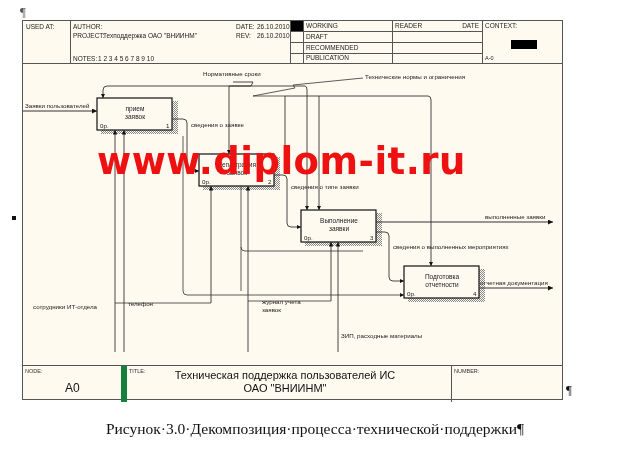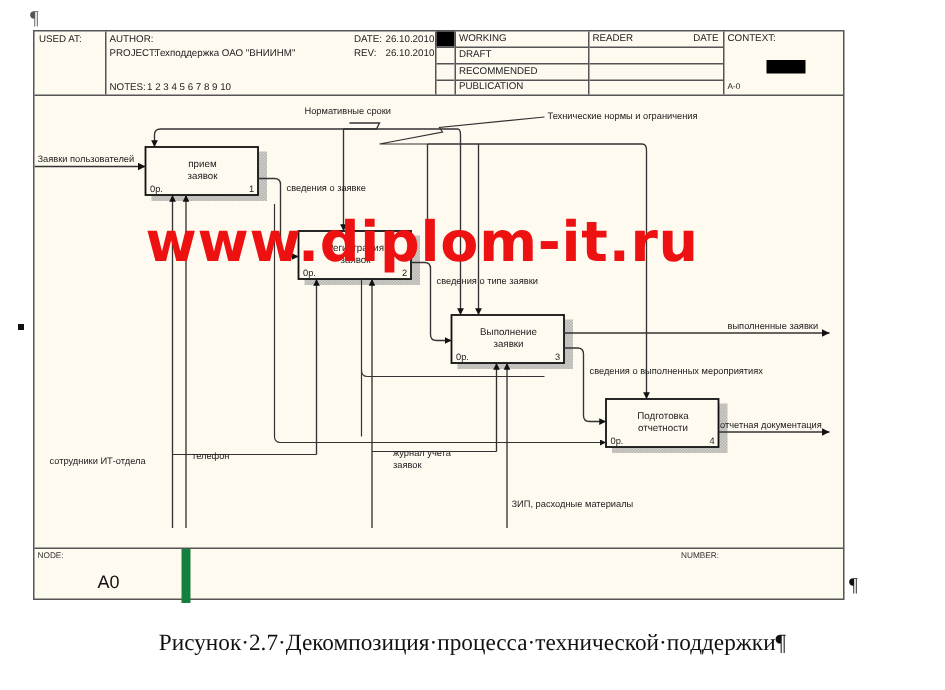--- a/index.html
+++ b/index.html
@@ -185,21 +185,28 @@
       <line x1="315" y1="331" x2="315" y2="221" stroke="#333" stroke-width="0.9" marker-end="url(#ah)"></line>
       <text class="lbl" x="318" y="317">ЗИП, расходные материалы</text>
     </g>
   </svg>
 
   <div class="ftr">
     <div class="cell" style="left:0;top:0;width:104px;height:36px;border-right:6px solid #15803d;">
       <span class="txt" style="left:2px;top:2px;">NODE:</span>
       <span class="txt" style="left:42px;top:15px;font-size:12px;color:#111;">A0</span>
     </div>
+    <div class="cell" style="left:104px;top:0;width:325px;height:36px;border-right:1px solid #555;">
+      <span class="txt" style="left:2px;top:2px;">TITLE:</span>
+      <div style="position:absolute;left:18px;top:3px;width:280px;text-align:center;font-size:11px;color:#111;line-height:13px;">
+        <div>Техническая поддержка  пользователей ИС</div>
+        <div>ОАО "ВНИИНМ"</div>
+      </div>
+    </div>
     <div class="cell" style="left:429px;top:0;width:112px;height:36px;">
       <span class="txt" style="left:2px;top:2px;">NUMBER:</span>
     </div>
   </div>
 </div>
 
 <div class="watermark">www.diplom-it.ru</div>
 <div class="end-pil">¶</div>
-<div class="caption">Рисунок·2.7·Декомпозиция·процесса·технической·поддержки¶</div>
+<div class="caption">Рисунок·3.0·Декомпозиция·процесса·технической·поддержки¶</div>
 
 </body></html>

